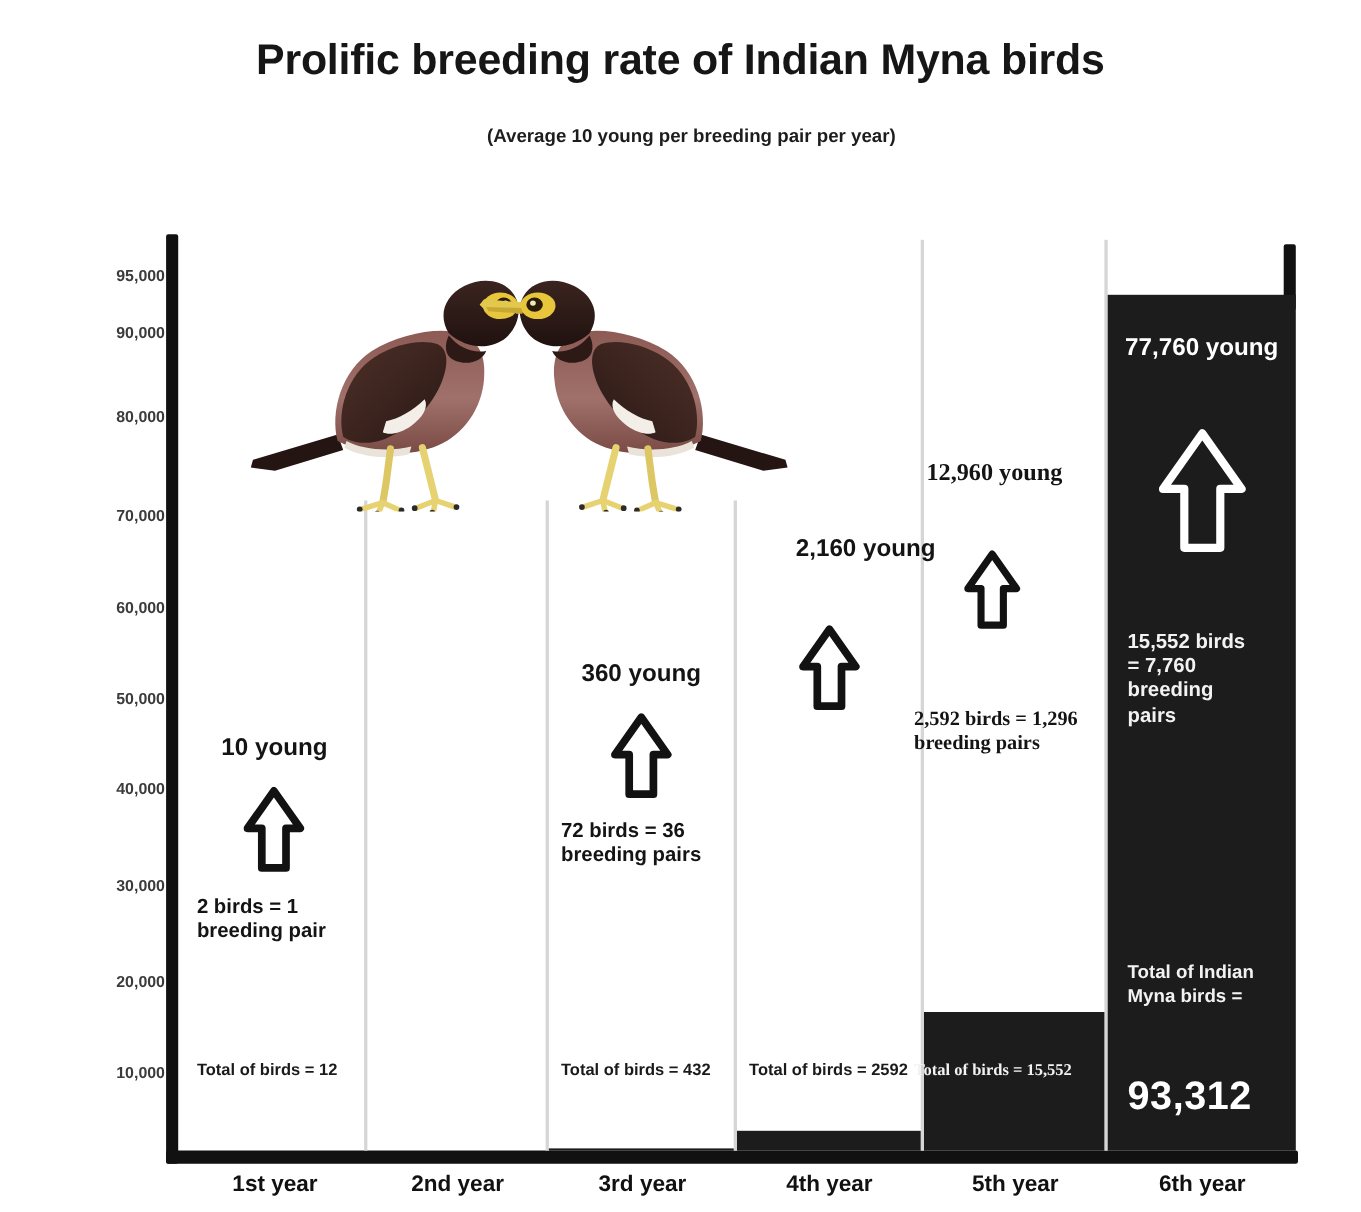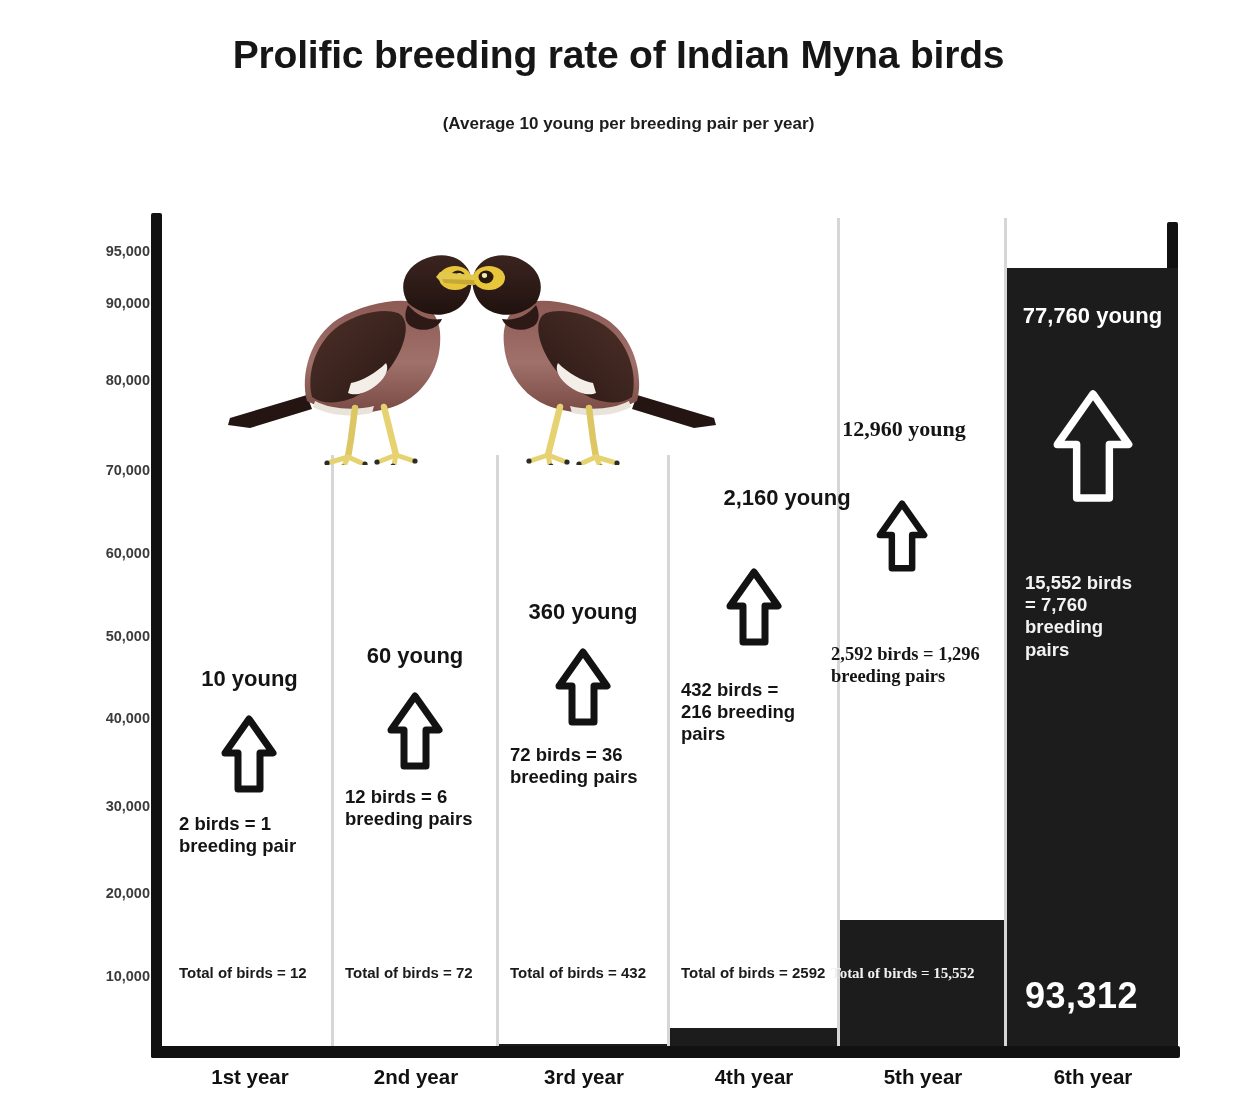--- a/index.html
+++ b/index.html
@@ -141,50 +141,39 @@
       <div class="young-label" style="left:0; top:453px; width:163px;">10 young</div>
       <div class="arrow" style="left:53px; top:502px; width:56px; height:78px;">
         <svg viewBox="0 0 56 78" xmlns="http://www.w3.org/2000/svg">
           <polygon points="28,4 52,38 39,38 39,74 17,74 17,38 4,38" fill="#ffffff" stroke="#121212" stroke-width="7" stroke-linejoin="round"></polygon>
         </svg>
       </div>
       <div class="detail" style="left:11px; top:600px; width:150px;">2 birds = 1 breeding pair</div>
       <div class="total" style="left:11px; top:751px; width:152px;">Total of birds = 12</div>
     </div>
 
-    <div class="col" style="left:172px; width:162px;">
-      <div class="young-label" style="left:0; top:430px; width:162px;">60 young</div>
-      <div class="arrow" style="left:53px; top:479px; width:56px; height:78px;">
-        <svg viewBox="0 0 56 78" xmlns="http://www.w3.org/2000/svg">
-          <polygon points="28,4 52,38 39,38 39,74 17,74 17,38 4,38" fill="#ffffff" stroke="#121212" stroke-width="7" stroke-linejoin="round"></polygon>
-        </svg>
-      </div>
-      <div class="detail" style="left:11px; top:573px; width:150px;">12 birds = 6 breeding pairs</div>
-      <div class="total" style="left:11px; top:751px; width:152px;">Total of birds = 72</div>
-    </div>
 
     <div class="col" style="left:337px; width:168px;">
       <div class="young-label" style="left:0; top:386px; width:168px;">360 young</div>
       <div class="arrow" style="left:56px; top:435px; width:56px; height:78px;">
         <svg viewBox="0 0 56 78" xmlns="http://www.w3.org/2000/svg">
           <polygon points="28,4 52,38 39,38 39,74 17,74 17,38 4,38" fill="#ffffff" stroke="#121212" stroke-width="7" stroke-linejoin="round"></polygon>
         </svg>
       </div>
       <div class="detail" style="left:11px; top:531px; width:156px;">72 birds = 36 breeding pairs</div>
       <div class="total" style="left:11px; top:751px; width:155px;">Total of birds = 432</div>
     </div>
 
     <div class="col" style="left:508px; width:167px;">
       <div class="young-label" style="left:0; top:272px; width:144px;margin-left:45px;">2,160 young</div>
       <div class="arrow" style="left:56px; top:355px; width:56px; height:78px;">
         <svg viewBox="0 0 56 78" xmlns="http://www.w3.org/2000/svg">
           <polygon points="28,4 52,38 39,38 39,74 17,74 17,38 4,38" fill="#ffffff" stroke="#121212" stroke-width="7" stroke-linejoin="round"></polygon>
         </svg>
       </div>
-      <div class="detail" style="left:11px; top:466px; width:132px;">432 birds = 216 breeding pairs</div>
       <div class="total" style="left:11px; top:751px; width:152px;">Total of birds = 2592</div>
     </div>
 
     <div class="col" style="left:660px; width:152px;font-family:Liberation Serif, serif;">
       <div class="young-label" style="left:0; top:203px; width:164px;">12,960 young</div>
       <div class="arrow" style="left:54px; top:287px; width:52px; height:72px;">
         <svg viewBox="0 0 56 78" xmlns="http://www.w3.org/2000/svg">
           <polygon points="28,4 52,38 39,38 39,74 17,74 17,38 4,38" fill="#ffffff" stroke="#121212" stroke-width="7" stroke-linejoin="round"></polygon>
         </svg>
       </div>
@@ -193,20 +182,21 @@
     </div>
 
     <div class="col" style="left:845px; width:171px;">
       <div class="young-label onblack" style="left:0; top:90px; width:171px;">77,760 young</div>
       <div class="arrow" style="left:44px; top:175px; width:84px; height:116px;">
         <svg viewBox="0 0 56 78" xmlns="http://www.w3.org/2000/svg">
           <polygon points="28,4 52,38 39,38 39,74 17,74 17,38 4,38" fill="#1c1c1c" stroke="#ffffff" stroke-width="5" stroke-linejoin="round"></polygon>
         </svg>
       </div>
       <div class="detail onblack" style="left:18px; top:359px; width:120px;">15,552 birds = 7,760 breeding pairs</div>
+      <div class="grandtotal-label" style="left:18px; top:660px; width:150px;">Total of Indian Myna birds =</div>
       <div class="grandtotal-value" style="left:18px; top:730px; width:160px;margin-top:32px;">93,312</div>
     </div>
 
     <div class="bird-wrap" style="left:50px; top:12px; width:520px; height:240px;">
       <svg viewBox="0 0 520 240" xmlns="http://www.w3.org/2000/svg">
         <defs>
           <linearGradient id="bodyG" x1="0" y1="0" x2="0" y2="1">
             <stop offset="0%" stop-color="#8d5a54"></stop>
             <stop offset="55%" stop-color="#a0706a"></stop>
             <stop offset="100%" stop-color="#7a4a45"></stop>

